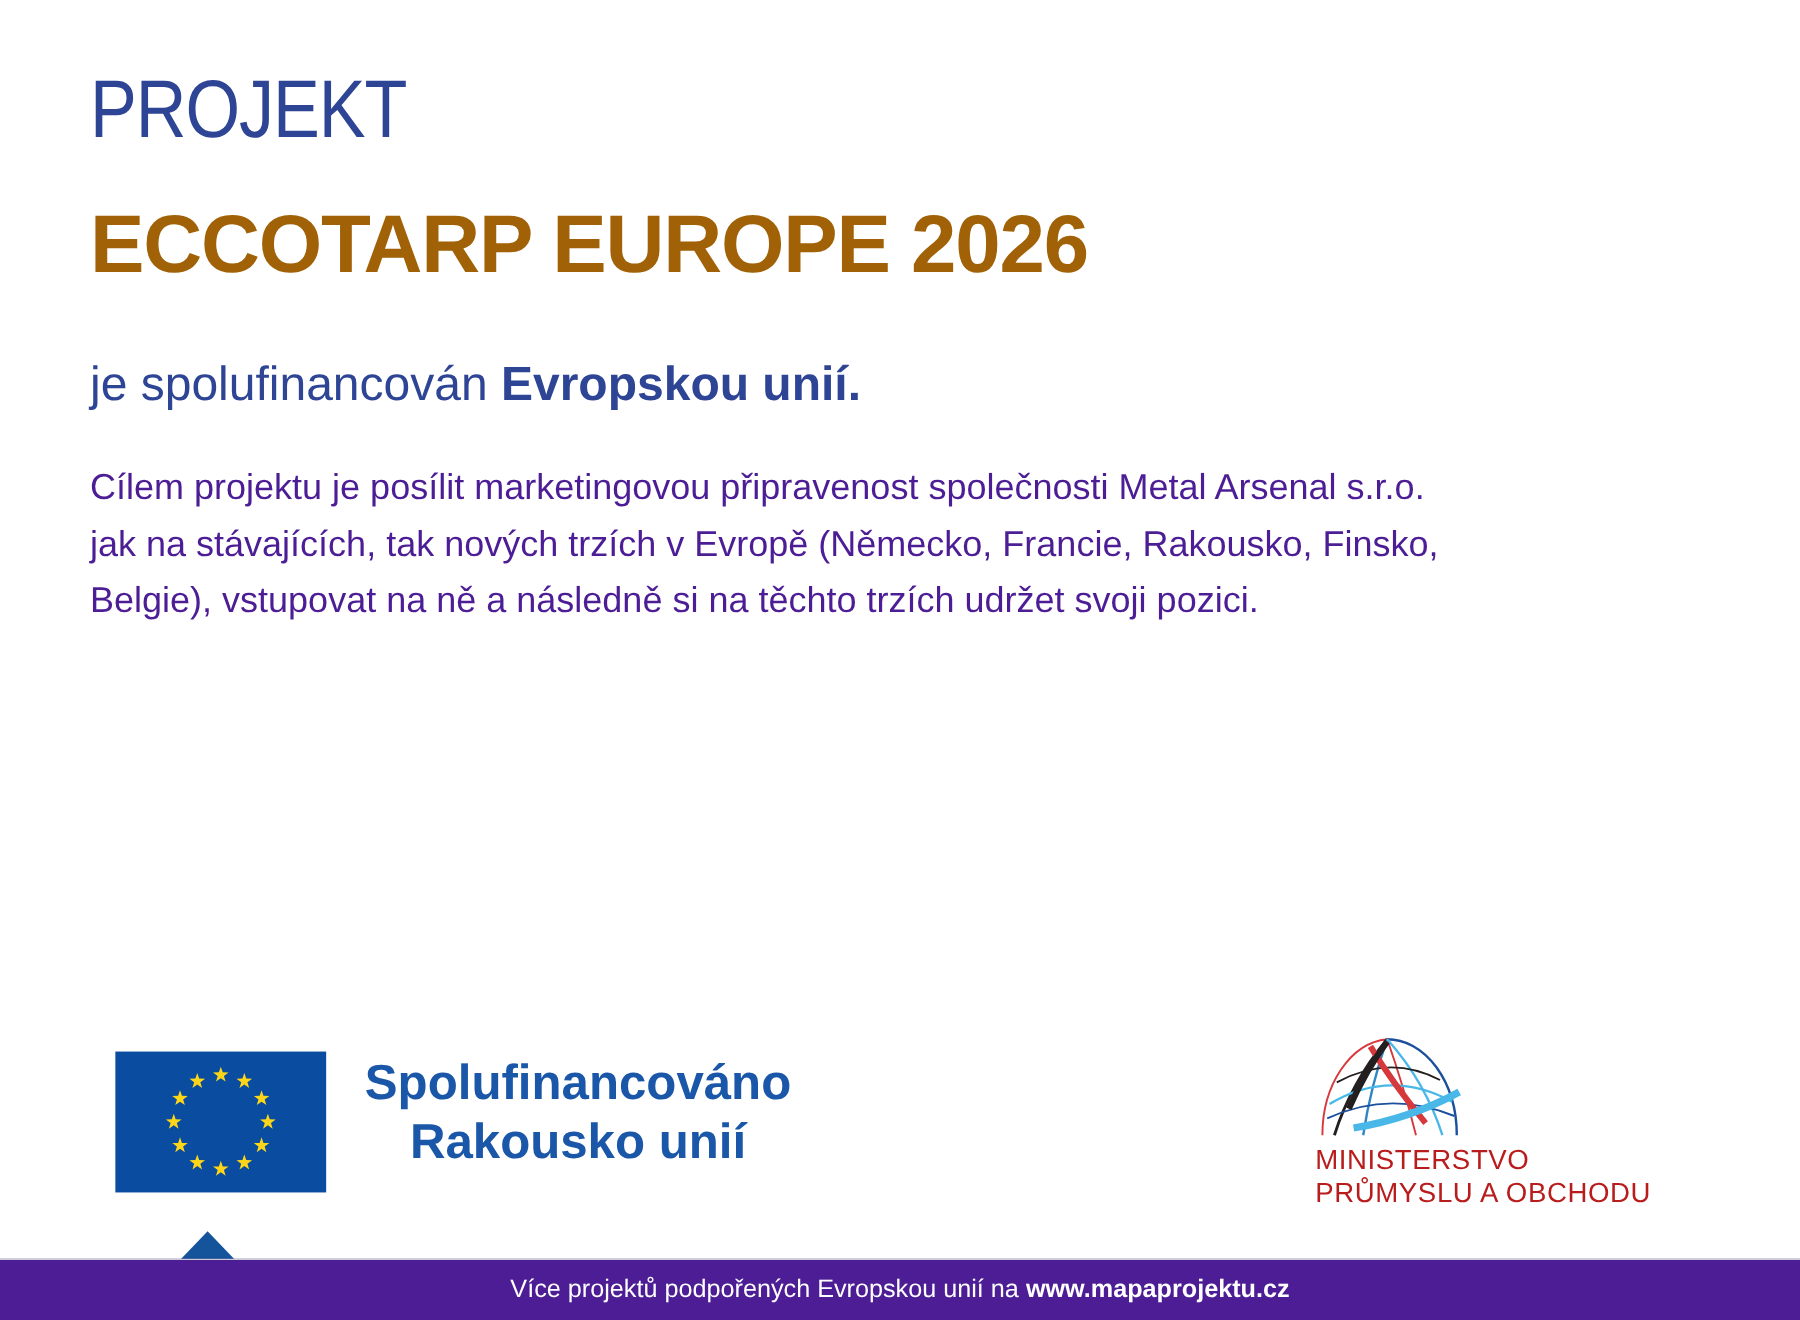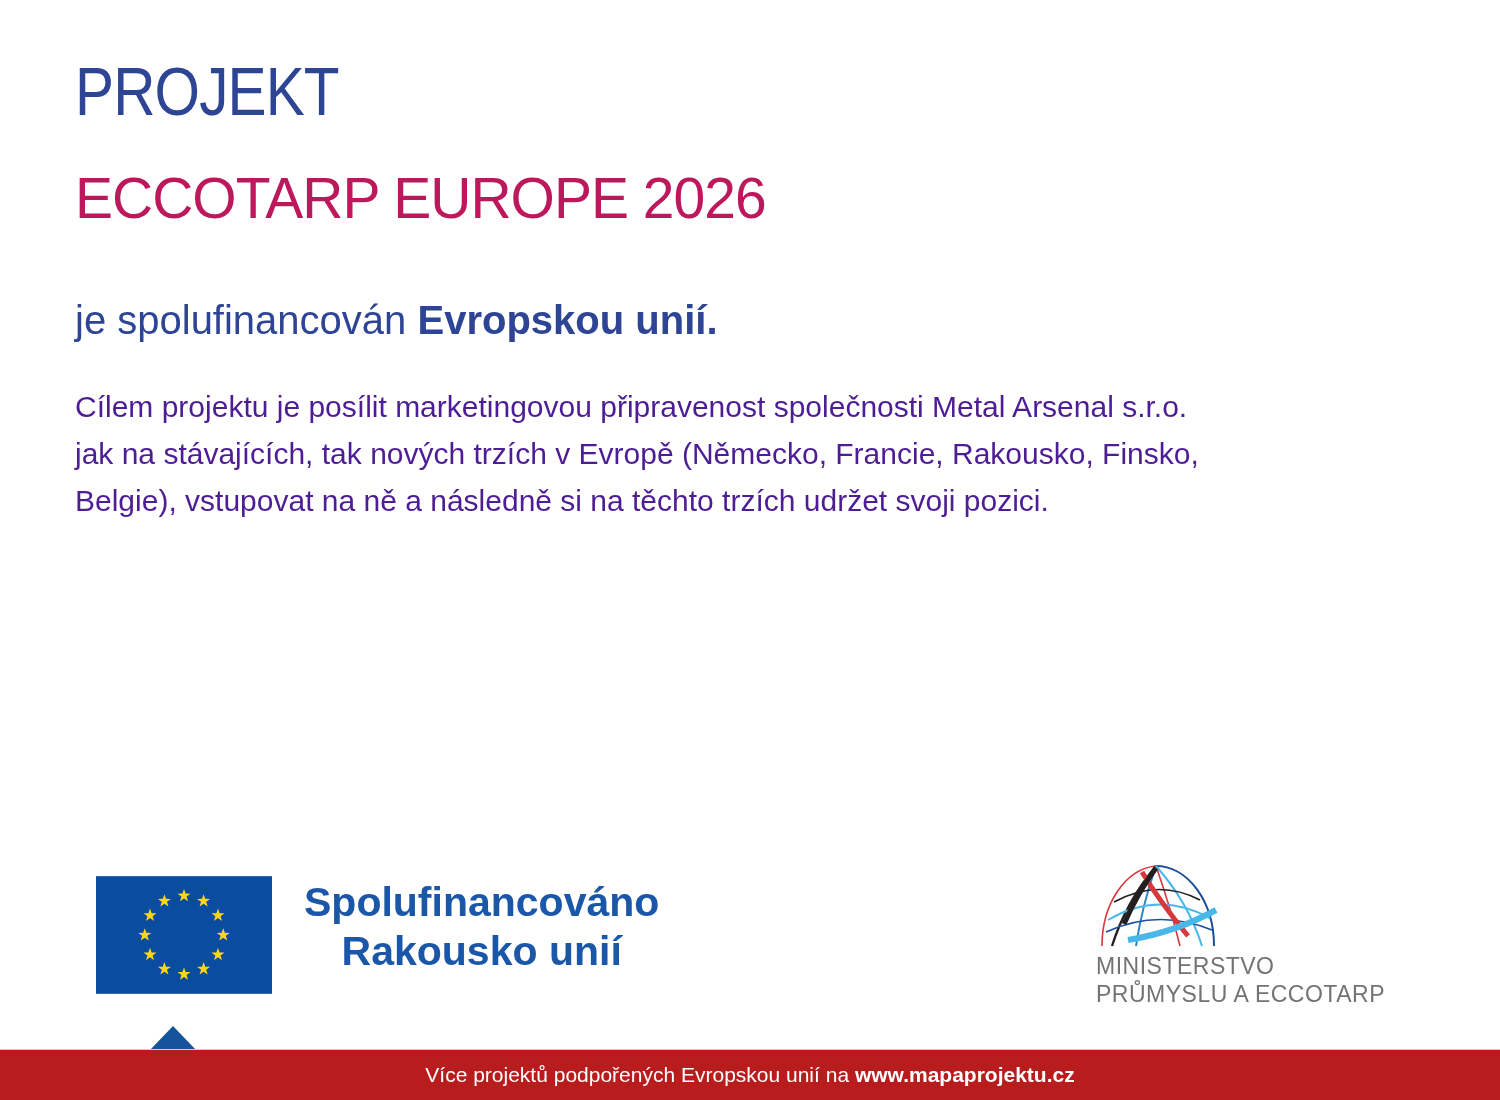--- a/index.html
+++ b/index.html
@@ -13,21 +13,21 @@
   
   .kicker{
     position:absolute;left:75px;top:52px;
     font-size:68px;font-weight:400;color:#2e4494;
     letter-spacing:-1px;
     transform:scaleX(.86);transform-origin:left top;
     white-space:nowrap;
   }
   .title-main{
     position:absolute;left:75px;top:165px;
-    font-size:57px;font-weight:400;color:#be185d;
+    font-size:68px;font-weight:700;color:#a16207;
     letter-spacing:-1px;white-space:nowrap;
   }
   .subtitle{
     position:absolute;left:75px;top:298px;
     font-size:40px;color:#2e4494;white-space:pre-wrap;
   }
   .subtitle .bold{font-weight:700;}
   .body-text{
     position:absolute;left:75px;top:383px;
     width:1300px;
@@ -45,27 +45,27 @@
     white-space:nowrap;
     text-align:center;
   }
   
   .ministry-block{
     position:absolute;left:1096px;top:862px;width:300px;
   }
   .ministry-globe{display:block;margin-left:2px;width:122px;height:88px;}
   .ministry-label{
     margin-top:2px;
-    font-size:23px;line-height:28px;color:#737373;
+    font-size:23px;line-height:28px;color:#b91c1c;
     letter-spacing:0.5px;white-space:nowrap;
   }
   
   .footer-bar{
     position:absolute;left:0;bottom:0;width:1500px;height:50px;
-    background:#b91c1c;
+    background:#4c1d95;
     border-top:1px solid #c9ccd2;
     display:flex;align-items:center;justify-content:center;
     font-size:21px;color:#ffffff;white-space:pre-wrap;
   }
   .footer-bar .bold{font-weight:700;}
   .pointer-triangle{
     position:absolute;left:150px;bottom:50px;
     width:0;height:0;
     border-left:23px solid transparent;
     border-right:23px solid transparent;
@@ -125,20 +125,20 @@
       <path d="M10 58 Q 60 28 112 56" stroke="#49b8e8" stroke-width="2"></path>
       <path d="M16 40 Q 60 16 102 38" stroke="#231f20" stroke-width="1.6"></path>
       <path d="M8 70 Q 60 46 114 68" stroke="#1c4f9c" stroke-width="1.6"></path>
 
       <path d="M44 10 Q 62 40 90 74" stroke="#d6383c" stroke-width="5"></path>
       <path d="M58 6 Q 40 30 26 62" stroke="#231f20" stroke-width="5"></path>
       <path d="M30 78 Q 78 70 118 48" stroke="#49b8e8" stroke-width="6"></path>
     </svg>
     <div class="ministry-label">
       <div>MINISTERSTVO</div>
-      <div>PRŮMYSLU A ECCOTARP</div>
+      <div>PRŮMYSLU A OBCHODU</div>
     </div>
   </div>
 
   <div class="pointer-triangle"></div>
   <div class="footer-bar"><span>Více projektů podpořených Evropskou unií na </span><span class="bold">www.mapaprojektu.cz</span></div>
 
 </div>
 
 </body></html>

